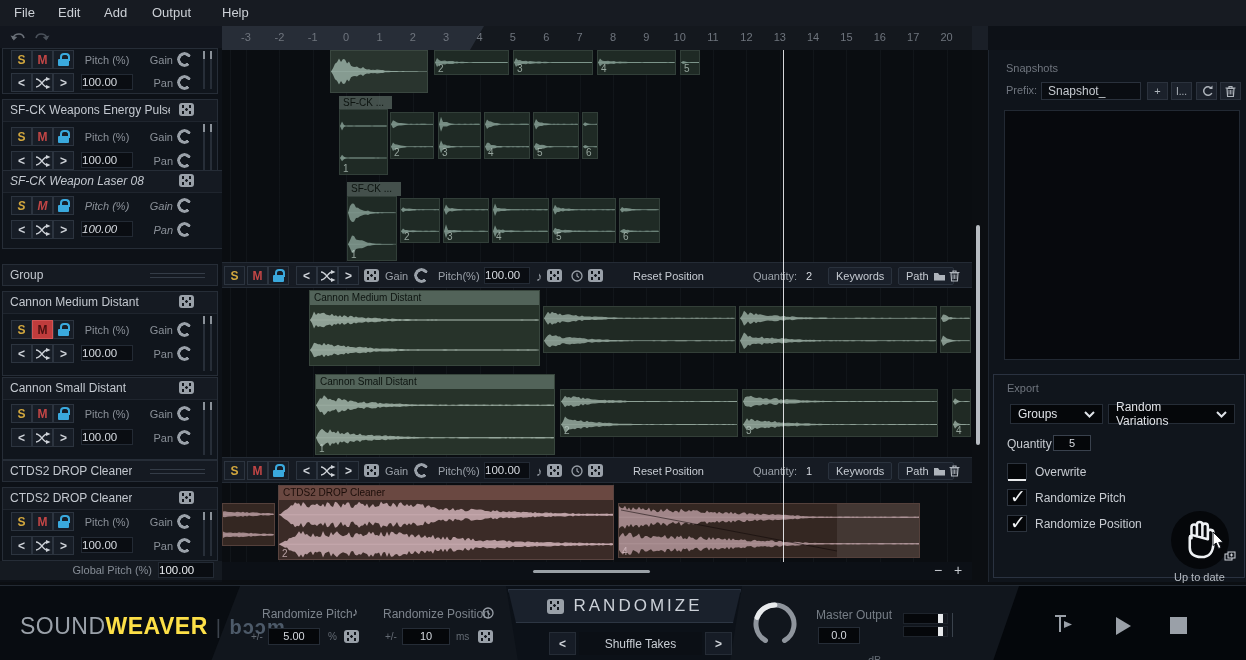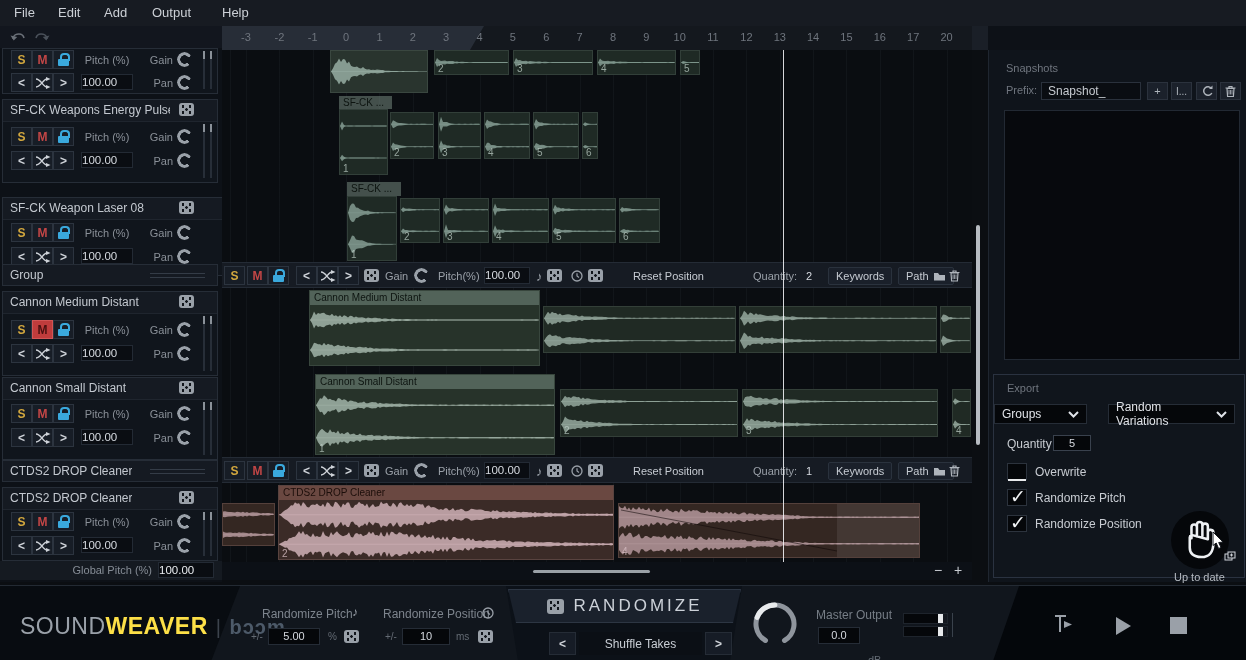--- a/index.html
+++ b/index.html
@@ -195,21 +195,21 @@
           <svg width="16" height="12" viewBox="0 0 16 12">
             <path d="M1 2c5 0 7 8 11 8M1 10c5 0 7-8 11-8" fill="none" stroke="#cfd3d9" stroke-width="1.4"></path>
             <path d="M11 8l4.5 2L11 12z M11 0l4.5 2L11 4z" fill="#cfd3d9"></path>
           </svg>
         </div>
         <div class="btn-sml c-arrow" style="left: 50px; top: 51px; width: 21px; height: 19px; position: absolute;">&gt;</div>
         <div class="vbox" style="left: 78px; top: 52px; width: 52px; height: 16px; position: absolute;">100.00</div>
         <div class="lbl" style="left: 128px; top: 55px; width: 42px; position: absolute; text-align: right;">Pan</div>
         <div class="knob" style="left: 174px; top: 53px; position: absolute;"></div>
       </div>
-      <div class="tpanel" style="left: 2px; top: 171px; width: 252px; height: 79px; position: absolute;">
+      <div class="tpanel" style="left: 2px; top: 144px; width: 252px; height: 79px; position: absolute; font-style: italic;">
         <div class="tname-row">
           <div class="tname">SF-CK Weapon Laser 08</div>
           <div class="dice" style="left: 176px; top: 3px; position: absolute;"></div>
         </div>
         <div class="vslider">
           <i style="left:0"></i>
           <i style="left:7px"></i>
         </div>
         <div class="btn-sml c-s" style="left: 8px; top: 25px; width: 21px; height: 19px; position: absolute;">S</div>
         <div class="btn-sml c-m" style="left: 29px; top: 25px; width: 21px; height: 19px; position: absolute;">M</div>
@@ -700,21 +700,21 @@
     <svg width="11" height="12">
         <path d="M2 3.5h7l-.6 8H2.6z" fill="none" stroke="#aeb4bb" stroke-width="1.2"></path>
         <path d="M0.5 3h10M4 3V1.5h3V3" fill="none" stroke="#aeb4bb" stroke-width="1.2"></path>
         <path d="M4 5v4.5M5.5 5v4.5M7 5v4.5" stroke="#aeb4bb" stroke-width="0.8"></path>
       </svg>
   </div>
   <div id="snap-list"></div>
 
   <div id="export-box">
     <span class="sec-title" style="left:13px;top:7px;">Export</span>
-    <div class="dd" style="left:0;top:29px;width:93px;">
+    <div class="dd" style="left:16px;top:29px;width:93px;">
       <span>Groups</span>
       <svg width="11" height="7">
           <path d="M1 1l4.5 4.5L10 1" stroke="#dfe3e8" stroke-width="2" fill="none"></path>
         </svg>
     </div>
     <div class="dd" style="left:114px;top:29px;width:127px;">
       <span>Random Variations</span>
       <svg width="11" height="7">
           <path d="M1 1l4.5 4.5L10 1" stroke="#dfe3e8" stroke-width="2" fill="none"></path>
         </svg>

